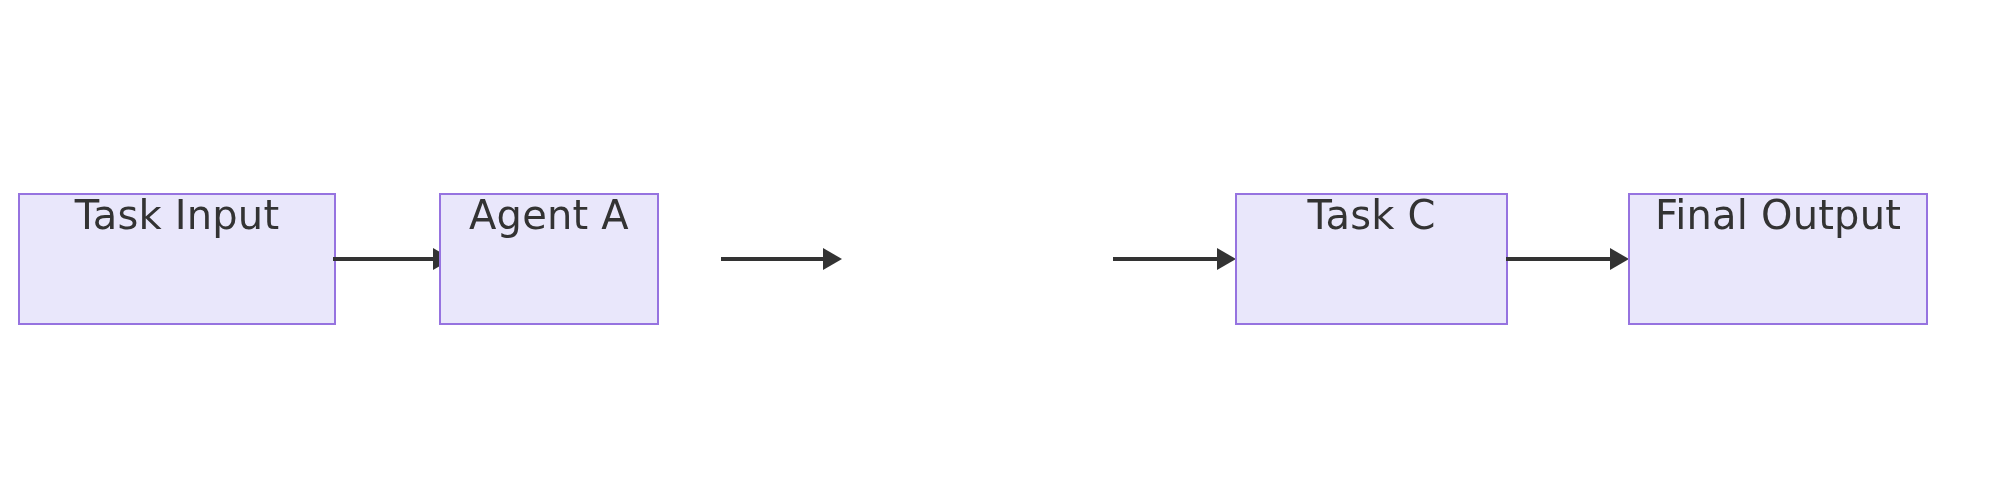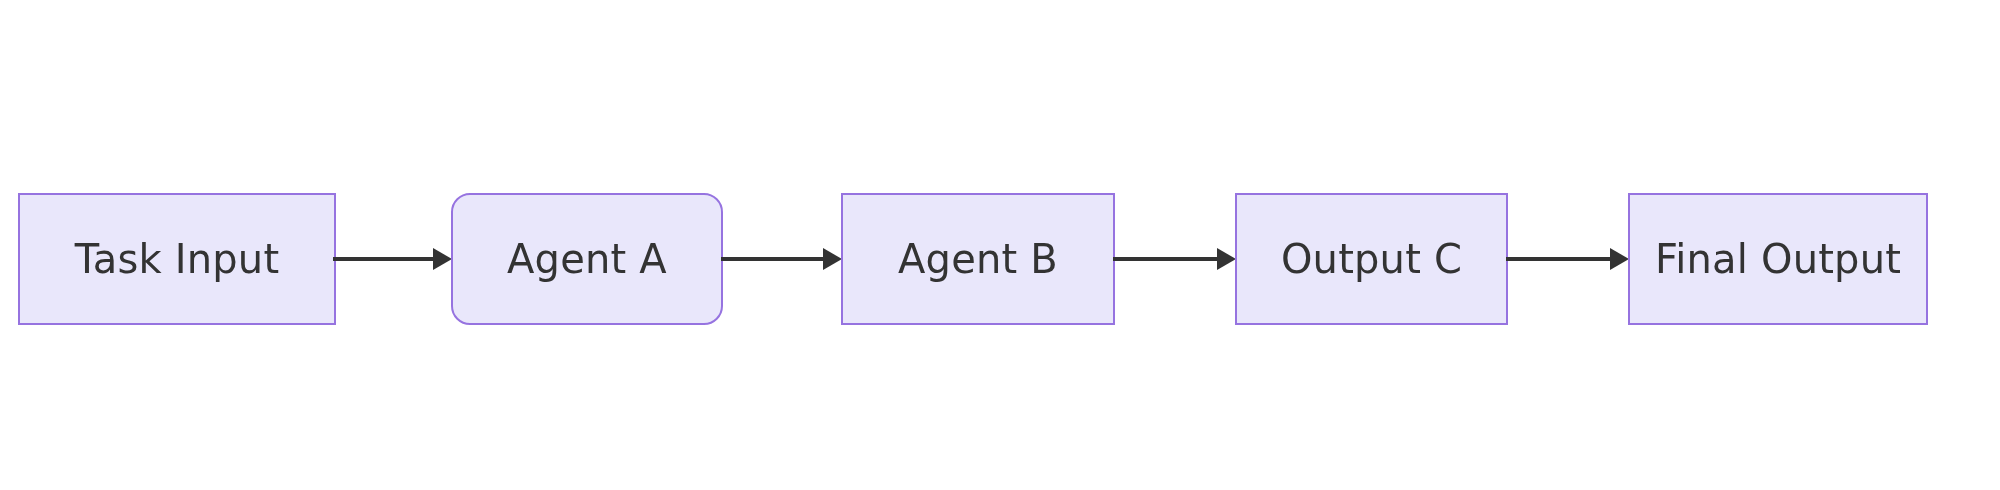--- a/index.html
+++ b/index.html
@@ -27,35 +27,34 @@
   }
   .node {
     position: absolute;
     top: 193px;
     height: 132px;
     box-sizing: border-box;
     background: #e9e7fb;
     border: 2px solid #9673e0;
     border-radius: 0px;
     display: flex;
-    align-items: center;
     justify-content: center;
   }
   .node-label {
     font-family: "DejaVu Sans", "Liberation Sans", sans-serif;
     font-size: 40px;
     font-weight: 400;
     color: #333333;
     line-height: 1;
     letter-spacing: 0.2px;
     white-space: nowrap;
     user-select: none;
   }
   .node-task-input   { left: 18px;   width: 318px; }
-  .node-agent-a      { left: 451px;  width: 272px; border-radius: 19px; }
+  .node-agent-a      { left: 439px;  width: 220px; }
   .node-agent-b      { left: 841px;  width: 274px; }
   .node-agent-c      { left: 1235px; width: 273px; }
   .node-final-output { left: 1628px; width: 300px; }
 
   .edge {
     position: absolute;
     top: 240px;
     height: 38px;
     pointer-events: none;
   }
@@ -87,33 +86,30 @@
       <span class="node-label">Agent A</span>
     </div>
 
     <div class="edge edge-2">
       <svg width="122" height="38" viewBox="0 0 122 38" xmlns="http://www.w3.org/2000/svg">
         <line x1="0" y1="19" x2="104" y2="19" stroke="#333333" stroke-width="4"></line>
         <polygon points="102,8 121,19 102,30" fill="#333333"></polygon>
       </svg>
     </div>
 
-    <div class="node node-agent-b">
-      <span class="node-label">Agent B</span>
-    </div>
 
     <div class="edge edge-3">
       <svg width="124" height="38" viewBox="0 0 124 38" xmlns="http://www.w3.org/2000/svg">
         <line x1="0" y1="19" x2="106" y2="19" stroke="#333333" stroke-width="4"></line>
         <polygon points="104,8 123,19 104,30" fill="#333333"></polygon>
       </svg>
     </div>
 
     <div class="node node-agent-c">
-      <span class="node-label">Output C</span>
+      <span class="node-label">Task C</span>
     </div>
 
     <div class="edge edge-4">
       <svg width="124" height="38" viewBox="0 0 124 38" xmlns="http://www.w3.org/2000/svg">
         <line x1="0" y1="19" x2="106" y2="19" stroke="#333333" stroke-width="4"></line>
         <polygon points="104,8 123,19 104,30" fill="#333333"></polygon>
       </svg>
     </div>
 
     <div class="node node-final-output">

